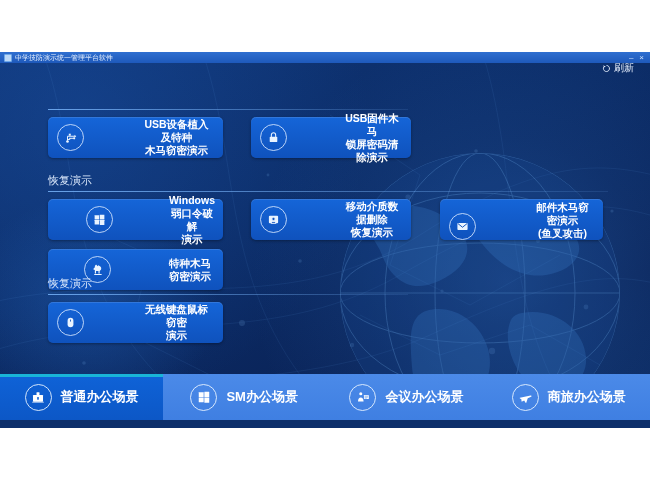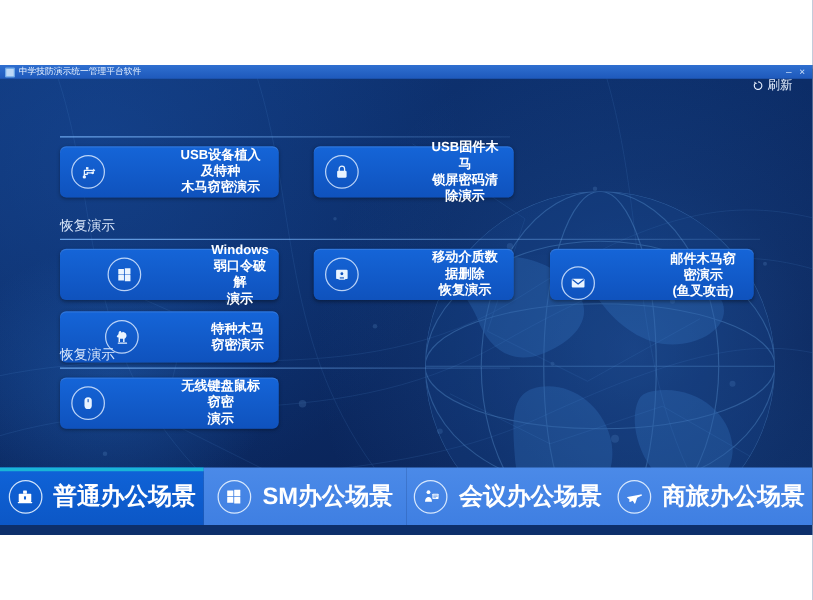--- a/index.html
+++ b/index.html
@@ -200,21 +200,21 @@
   .tab-icon {
     width: 25px; height: 25px;
     border: 1px solid rgba(230,242,255,0.9);
     border-radius: 50%;
     display: flex;
     align-items: center;
     justify-content: center;
     flex: 0 0 auto;
   }
   .tab-label {
-    font-size: 19px;
+    font-size: 13px;
     color: #ffffff;
     white-space: nowrap;
     font-weight: bold;
   }
   svg { display: block; }
 </style>
 </head>
 <body>
 
 <div id="app-window">

